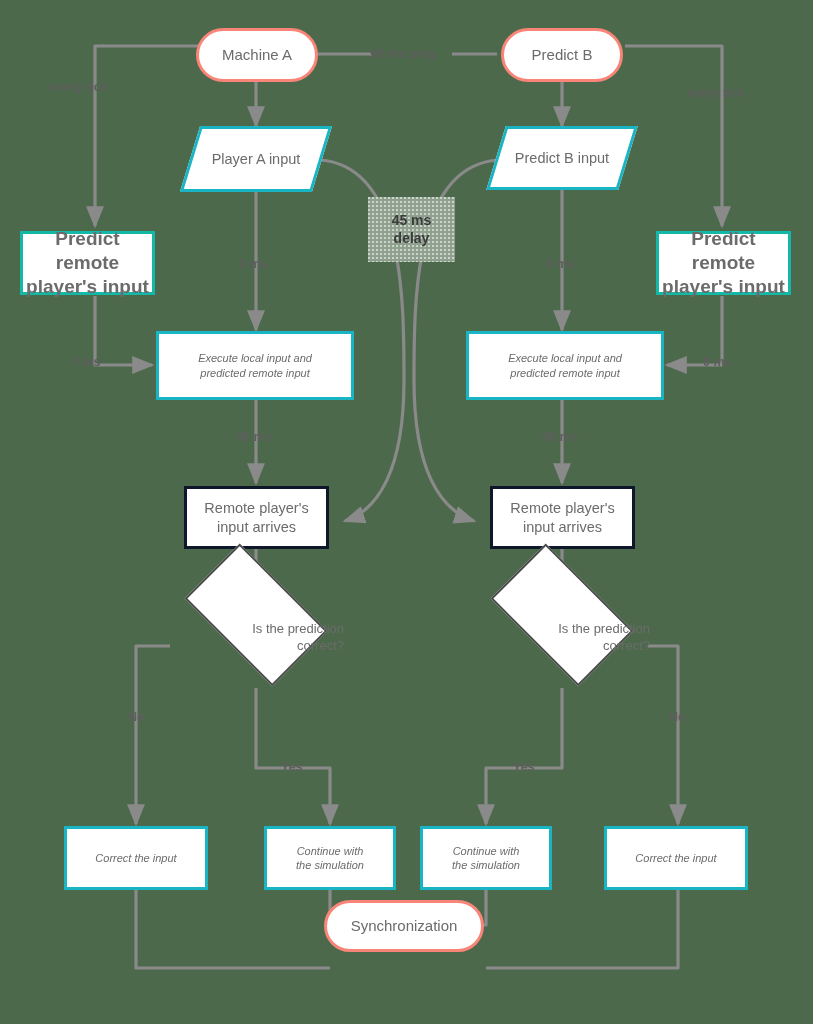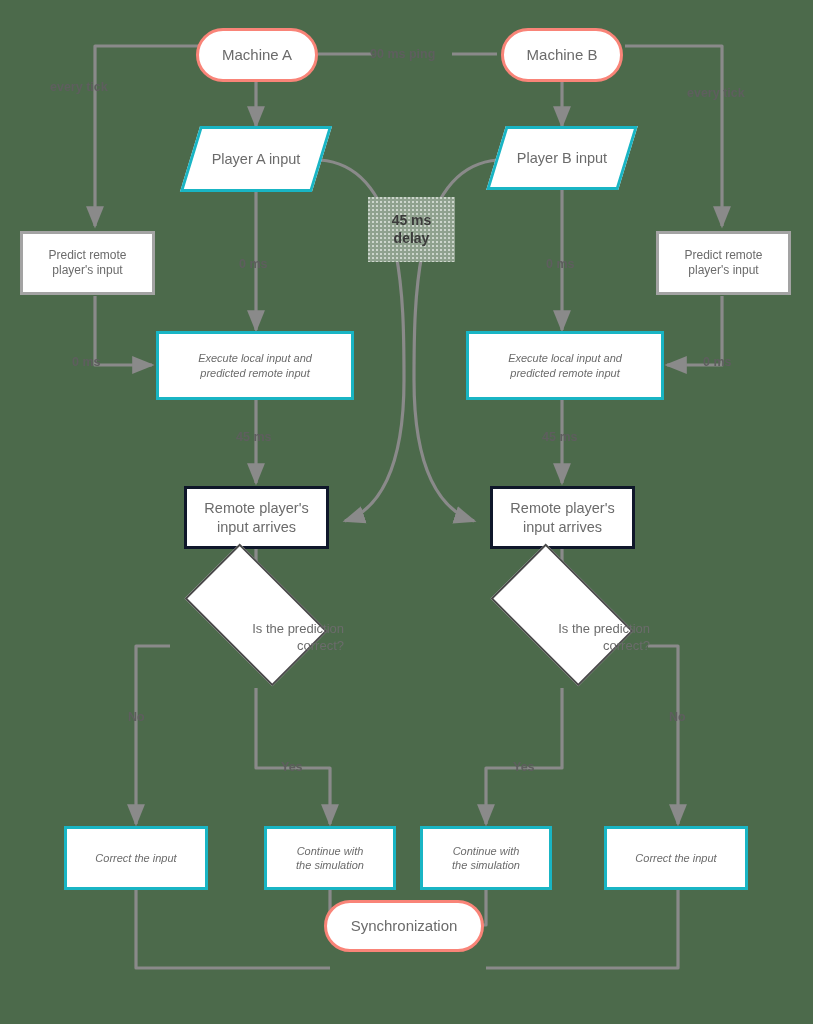--- a/index.html
+++ b/index.html
@@ -32,21 +32,21 @@
     text-align: center;
     line-height: 1.28;
     z-index: 5;
   }
   .node-terminator {
     border: 3px solid #f98478;
     border-radius: 999px;
     font-size: 15px;
   }
   .node-process-teal  { border: 3px solid #19b5c4; font-size: 11px; font-style: italic; }
-  .node-process-green { border: 3px solid #a3a3a3; font-size: 12px; }
+  .node-process-green { border: 3px solid #14b8a6; font-size: 19px; font-weight: bold; }
   .node-process-amber { border: 3px solid #0f172a; font-size: 14.5px; }
 
   
   .node-io {
     background: transparent;
     border: none;
     font-size: 14.5px;
   }
   .node-io .io-skew {
     position: absolute;
@@ -163,35 +163,35 @@
       <path d="M330,890 L330,925 L404,925 L404,944"></path>
       <path d="M486,890 L486,925 L404,925"></path>
     </g>
   </svg>
 
   <div class="node node-terminator" style="left:196px; top:28px; width:122px; height:54px;">
     <span>Machine A</span>
   </div>
 
   <div class="node node-terminator" style="left:501px; top:28px; width:122px; height:54px;">
-    <span>Machine B</span>
+    <span>Predict B</span>
   </div>
 
   <div class="node node-terminator" style="left:324px; top:900px; width:160px; height:52px;">
     <span>Synchronization</span>
   </div>
 
   <div class="node node-io" style="left:190px; top:126px; width:132px; height:66px;">
     <span class="io-skew"></span>
     <span class="io-text">Player A input</span>
   </div>
 
   <div class="node node-io" style="left:496px; top:126px; width:132px; height:64px;">
     <span class="io-skew"></span>
-    <span class="io-text">Player B input</span>
+    <span class="io-text">Predict B input</span>
   </div>
 
   <div class="node node-delay" style="left:368px; top:197px; width:87px; height:65px; flex-direction:column;">
     <span>45 ms</span>
     <span>delay</span>
   </div>
 
   <div class="node node-process-green" style="left:20px; top:231px; width:135px; height:64px; flex-direction:column;">
     <span>Predict remote</span>
     <span>player's input</span>

